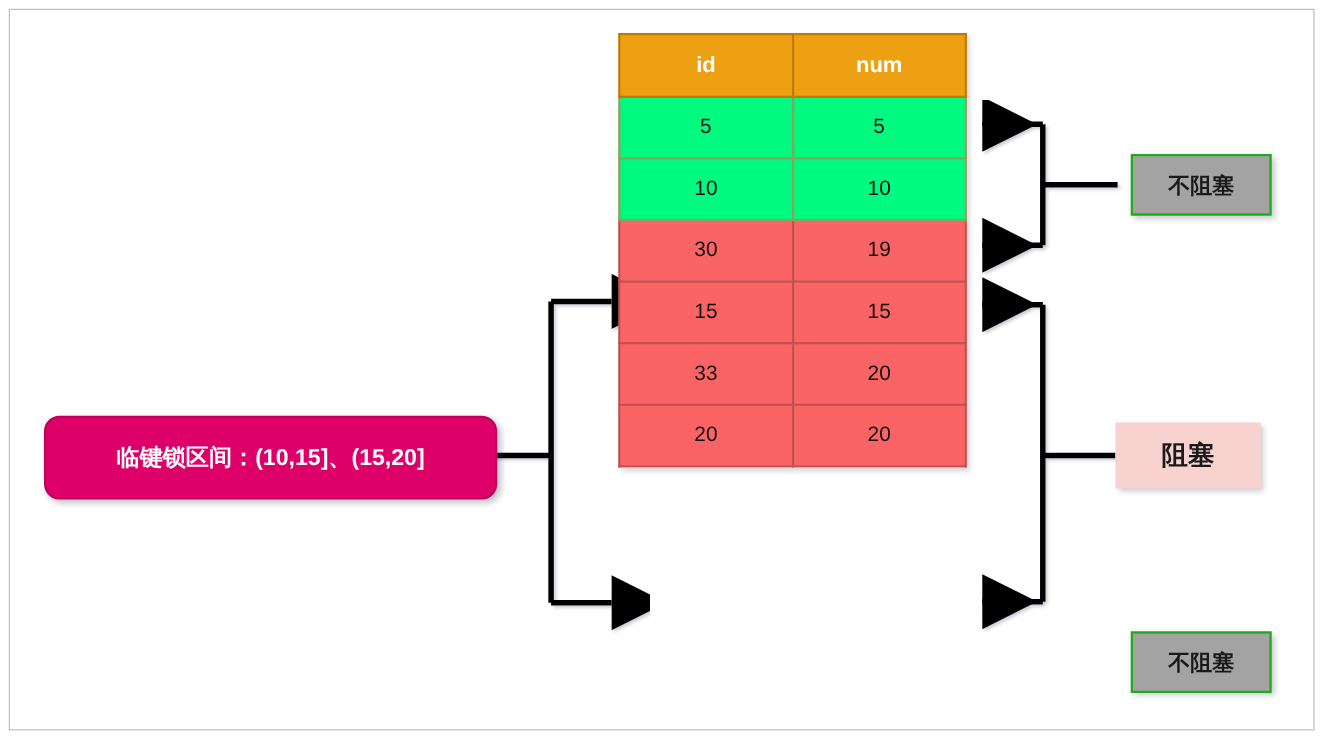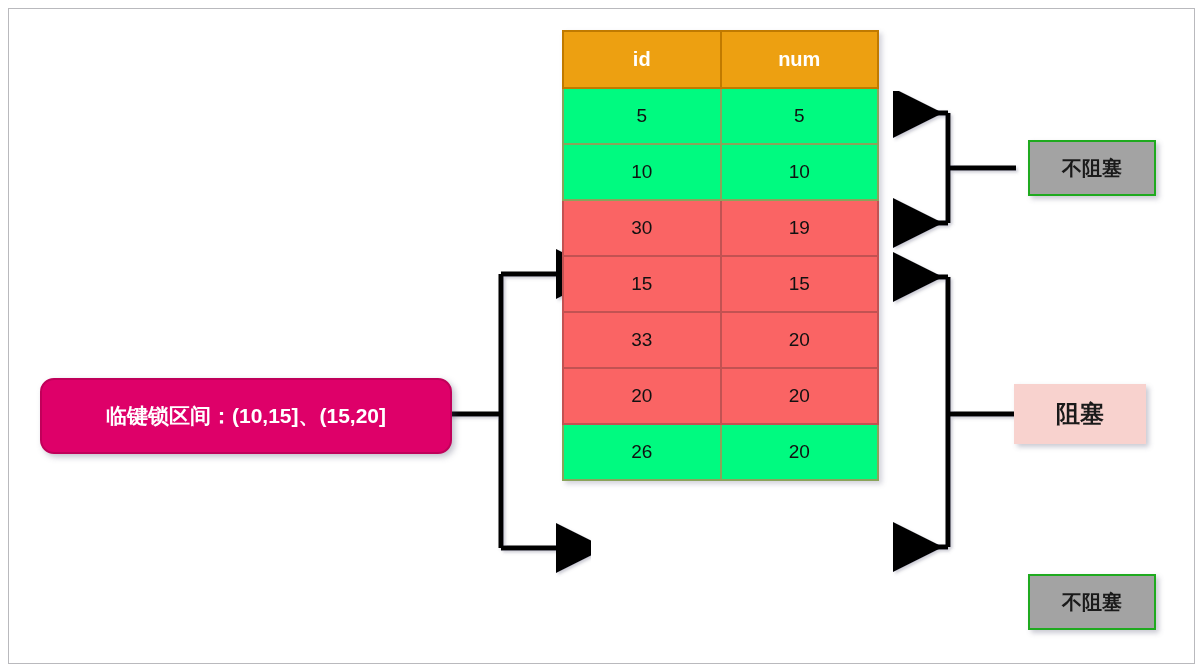--- a/index.html
+++ b/index.html
@@ -199,24 +199,20 @@
         <td>15</td>
       </tr>
       <tr class="row-red">
         <td>33</td>
         <td>20</td>
       </tr>
       <tr class="row-red">
         <td>20</td>
         <td>20</td>
       </tr>
-      <tr class="row-green">
-        <td>26</td>
-        <td>20</td>
-      </tr>
     </tbody>
   </table>
 
   <div id="label-nonblock-top" class="label-box label-green">不阻塞</div>
 
   <div id="label-block" class="label-box label-pink">阻塞</div>
 
   <div id="label-nonblock-bot" class="label-box label-green">不阻塞</div>
 
   <div id="gap-lock-box">临键锁区间：(10,15]、(15,20]</div>

